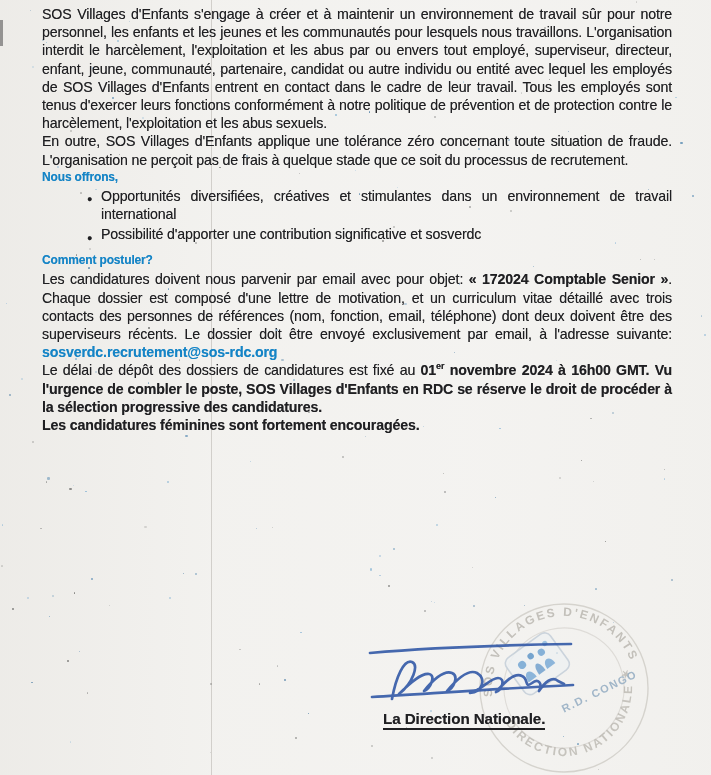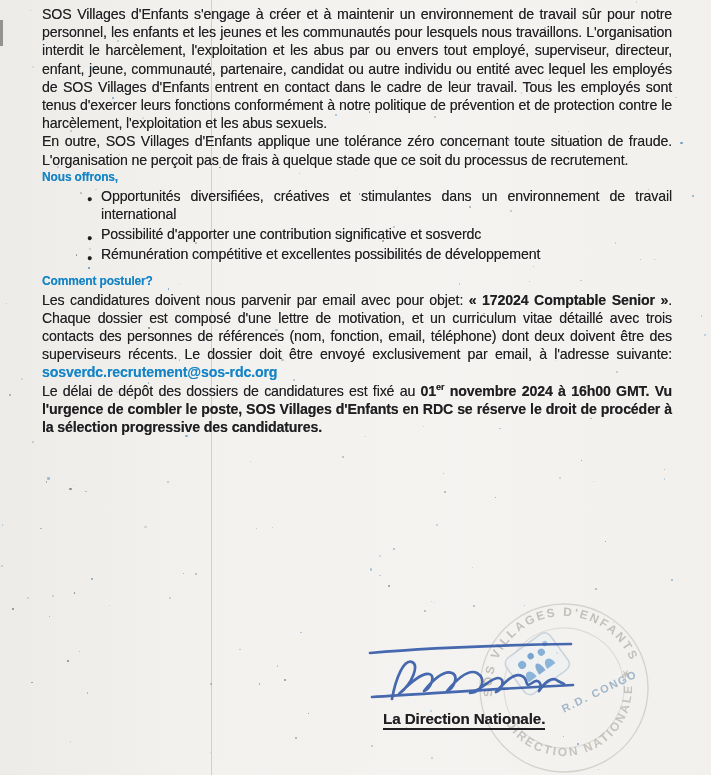--- a/index.html
+++ b/index.html
@@ -288,29 +288,29 @@
 
     <p class="p-intro">SOS Villages d'Enfants s'engage à créer et à maintenir un environnement de travail sûr pour notre personnel, les enfants et les jeunes et les communautés pour lesquels nous travaillons. L'organisation interdit le harcèlement, l'exploitation et les abus par ou envers tout employé, superviseur, directeur, enfant, jeune, communauté, partenaire, candidat ou autre individu ou entité avec lequel les employés de SOS Villages d'Enfants entrent en contact dans le cadre de leur travail. Tous les employés sont tenus d'exercer leurs fonctions conformément à notre politique de prévention et de protection contre le harcèlement, l'exploitation et les abus sexuels.</p>
 
     <p class="p-fraud">En outre, SOS Villages d'Enfants applique une tolérance zéro concernant toute situation de fraude. L'organisation ne perçoit pas de frais à quelque stade que ce soit du processus de recrutement.</p>
 
     <h3 class="h-blue">Nous offrons,</h3>
 
     <ul class="offers">
       <li>Opportunités diversifiées, créatives et stimulantes dans un environnement de travail international</li>
       <li>Possibilité d'apporter une contribution significative et sosverdc</li>
-      <li>Rémunération compétitive et excellentes possibilités de développement</li>
     </ul>
 
     <h3 class="h-blue h-apply">Comment postuler?</h3>
 
     <p class="p-apply"><span>Les candidatures doivent nous parvenir par email avec pour objet: </span><span class="bold">« 172024 Comptable Senior »</span><span>. Chaque dossier est composé d'une lettre de motivation, et un curriculum vitae détaillé avec trois contacts des personnes de références (nom, fonction, email, téléphone) dont deux doivent être des superviseurs récents. Le dossier doit être envoyé exclusivement par email, à l'adresse suivante: </span><a class="email-link">sosverdc.recrutement@sos-rdc.org</a></p>
 
     <p class="p-deadline"><span>Le délai de dépôt des dossiers de candidatures est fixé au </span><span class="bold"><span>01</span><sup>er</sup><span> novembre 2024 à 16h00 GMT. Vu l'urgence de combler le poste, SOS Villages d'Enfants en RDC se réserve le droit de procéder à la sélection progressive des candidatures.</span></span></p>
 
+    <p class="p-encourage">Les candidatures féminines sont fortement encouragées.</p>
   </div>
 
 
   <svg class="signature-svg" width="225" height="105" viewBox="0 0 225 105">
     <g fill="none" stroke="#2e55a5" stroke-width="2.7" stroke-linecap="round" stroke-linejoin="round" opacity="0.88">
       <path d="M 12,20 C 70,15 150,12 213,11"></path>
       <path d="M 14,64 C 80,60 150,55 215,52"></path>
       <path d="M 34,66 C 38,44 46,26 54,29 C 61,32 55,50 41,61
                C 52,50 63,40 71,41 C 78,42 73,55 66,58
                C 75,47 86,37 94,40 C 101,43 96,55 89,58

